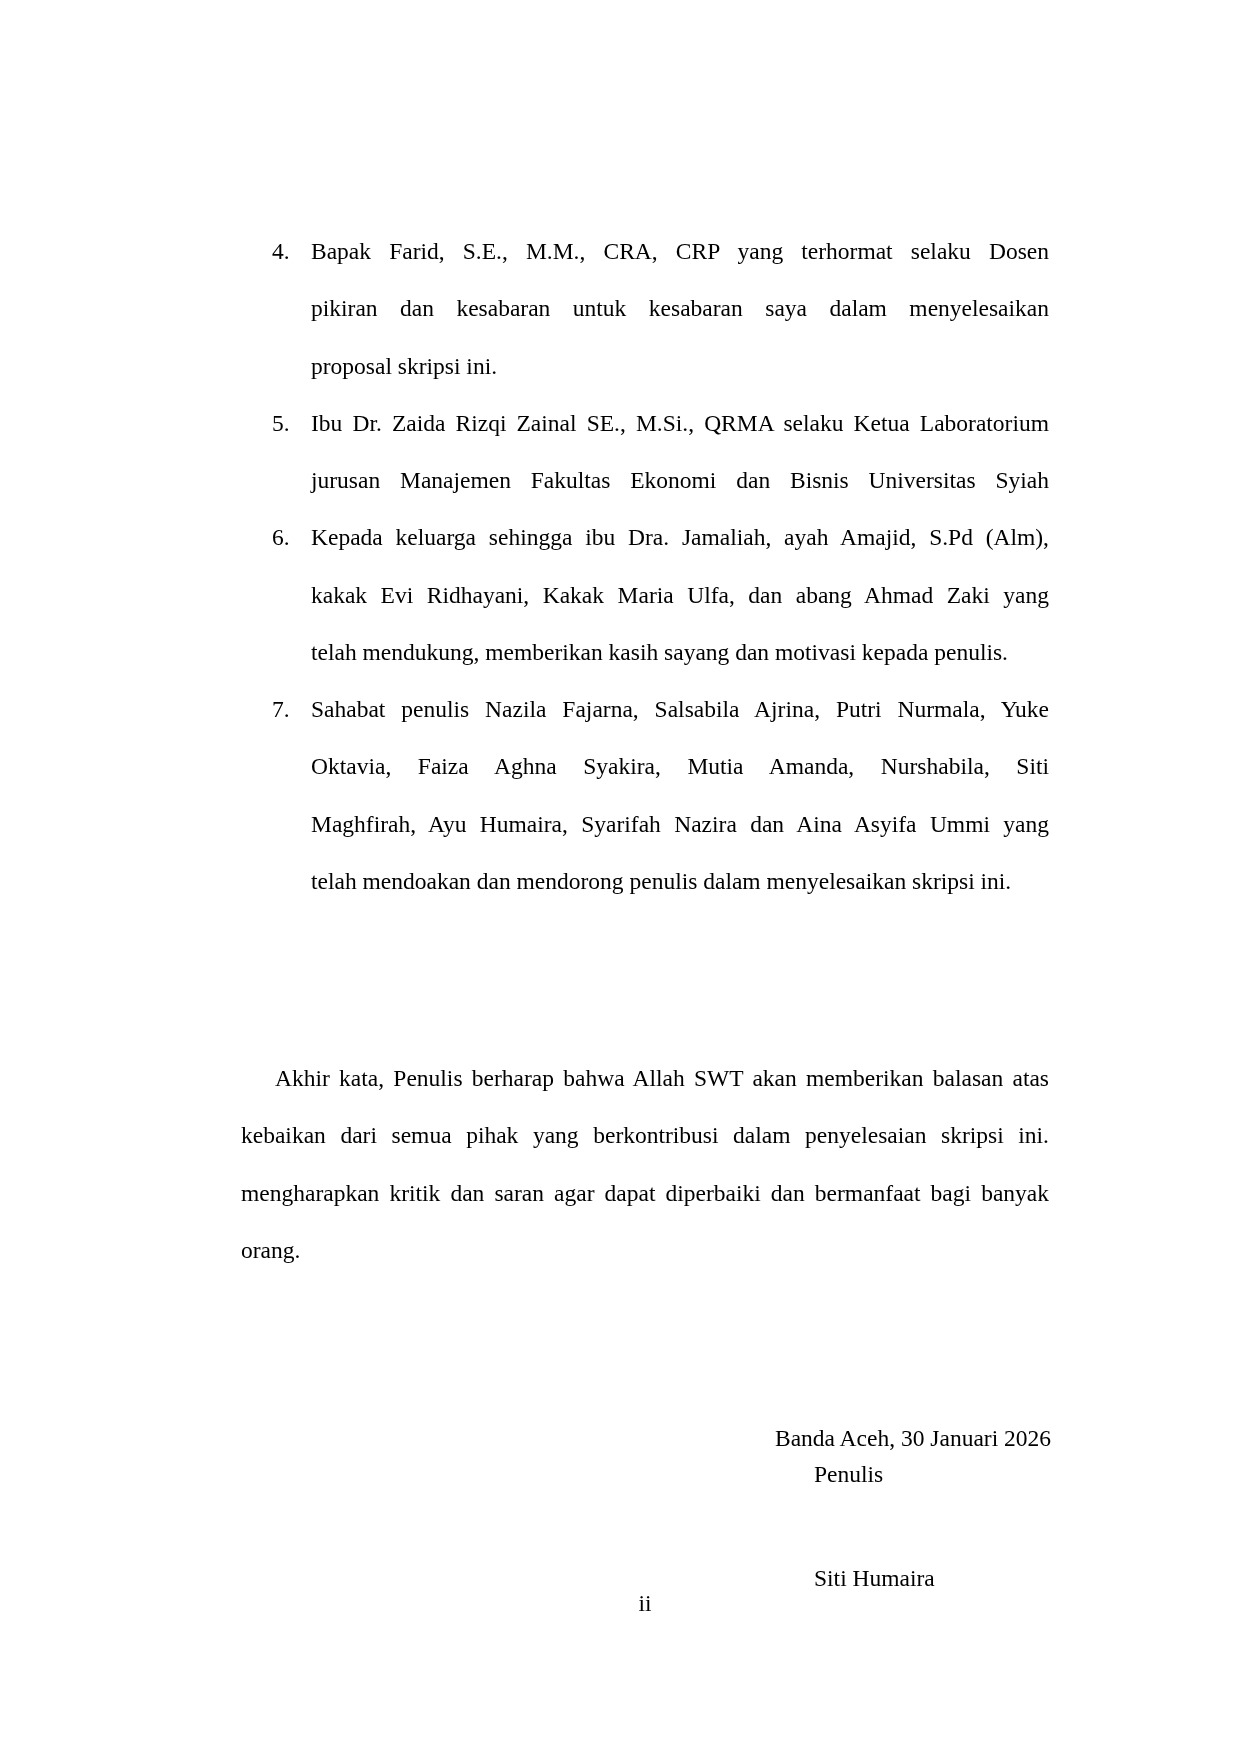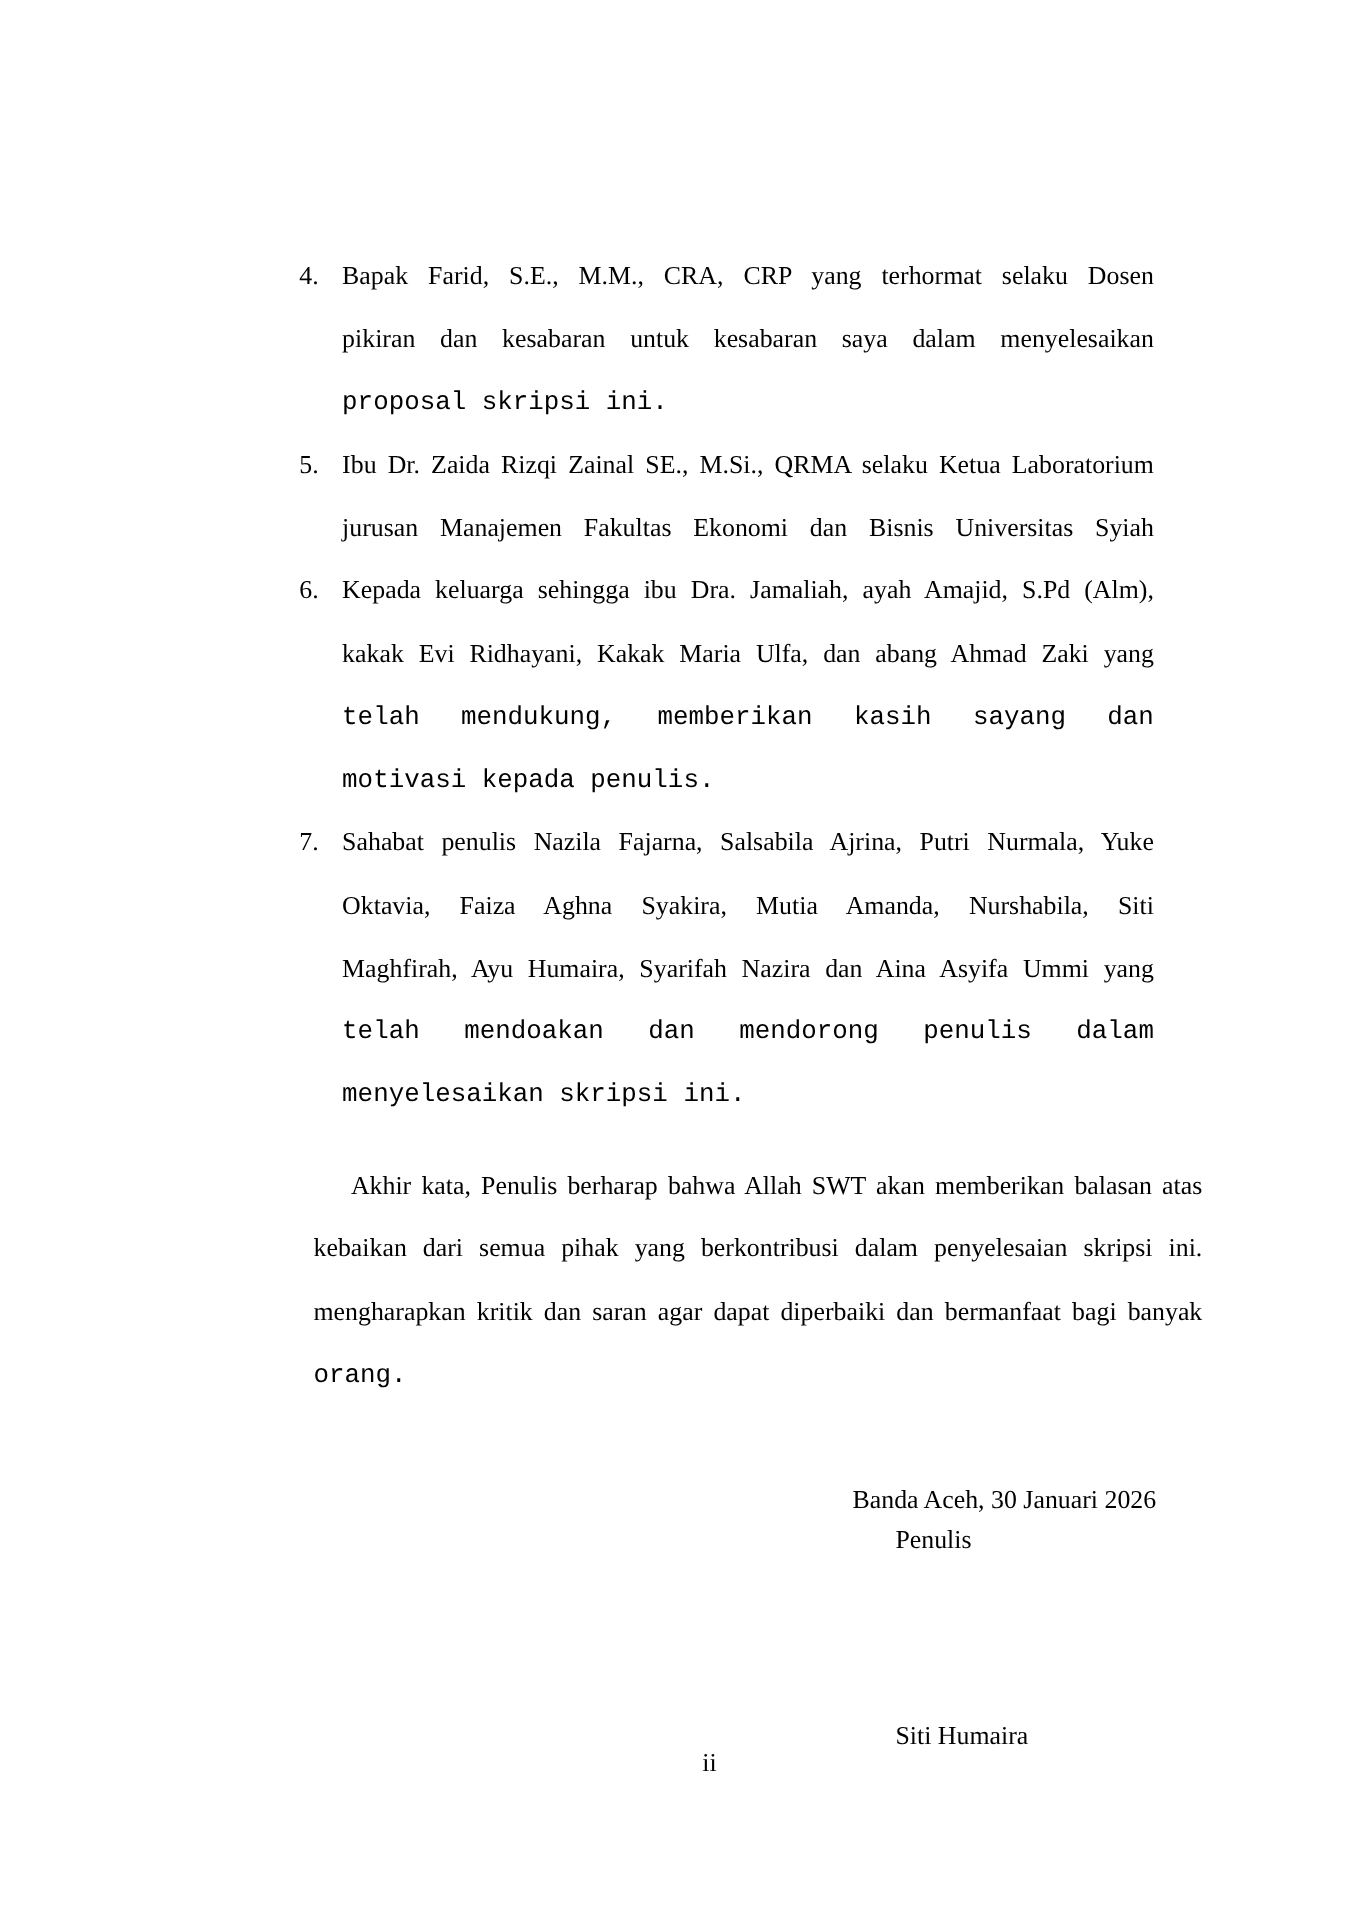--- a/index.html
+++ b/index.html
@@ -40,40 +40,38 @@
   }
   .tline {
     line-height: 57.25px;
     text-align: justify;
     text-align-last: justify;
     hyphens: none;
     white-space: normal;
   }
   .tline.last {
     text-align-last: left;
-    font-family: Liberation Mono, monospace;
   }
 
   
   .closing-para {
     position: absolute;
     left: 241px;
     top: 1050px;
     width: 808px;
-    margin-left: 44px;
   }
   .closing-para .tline.first {
     text-indent: 34px;
   }
 
   
   .sign-block {
     position: absolute;
     left: 775px;
-    top: 1346px;
+    top: 1420px;
     line-height: 36px;
   }
   .sign-block .role {
     padding-left: 39px;
   }
 
   .author-name {
     position: absolute;
     left: 814px;
     top: 1560px;

